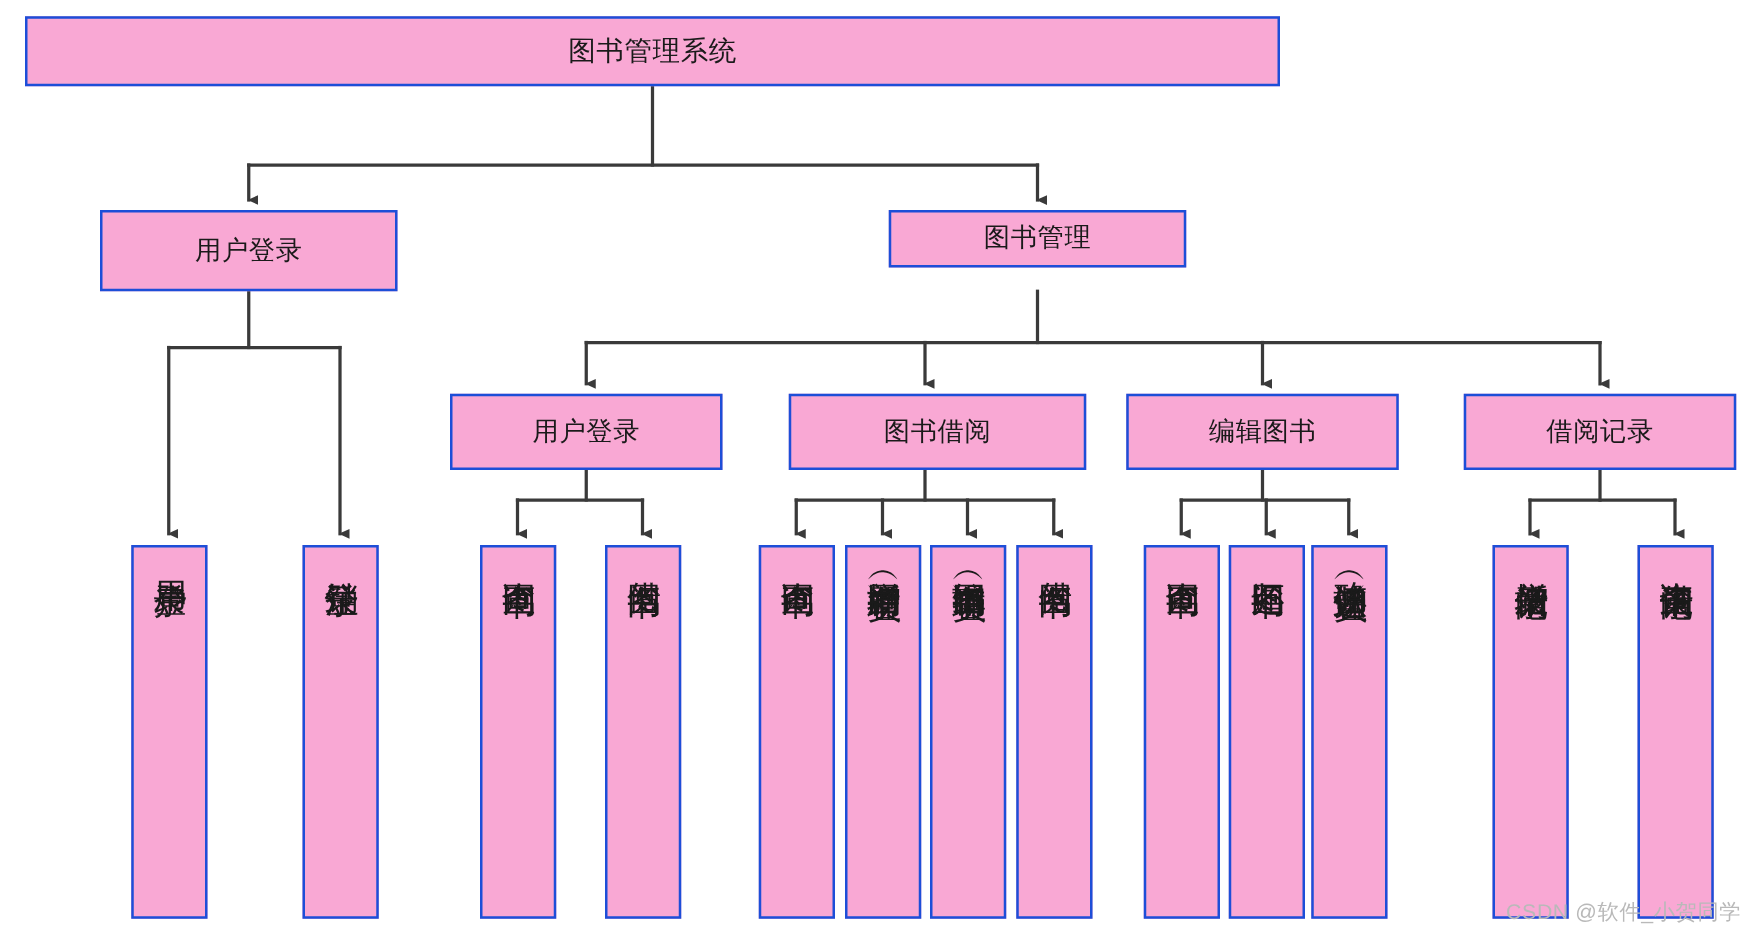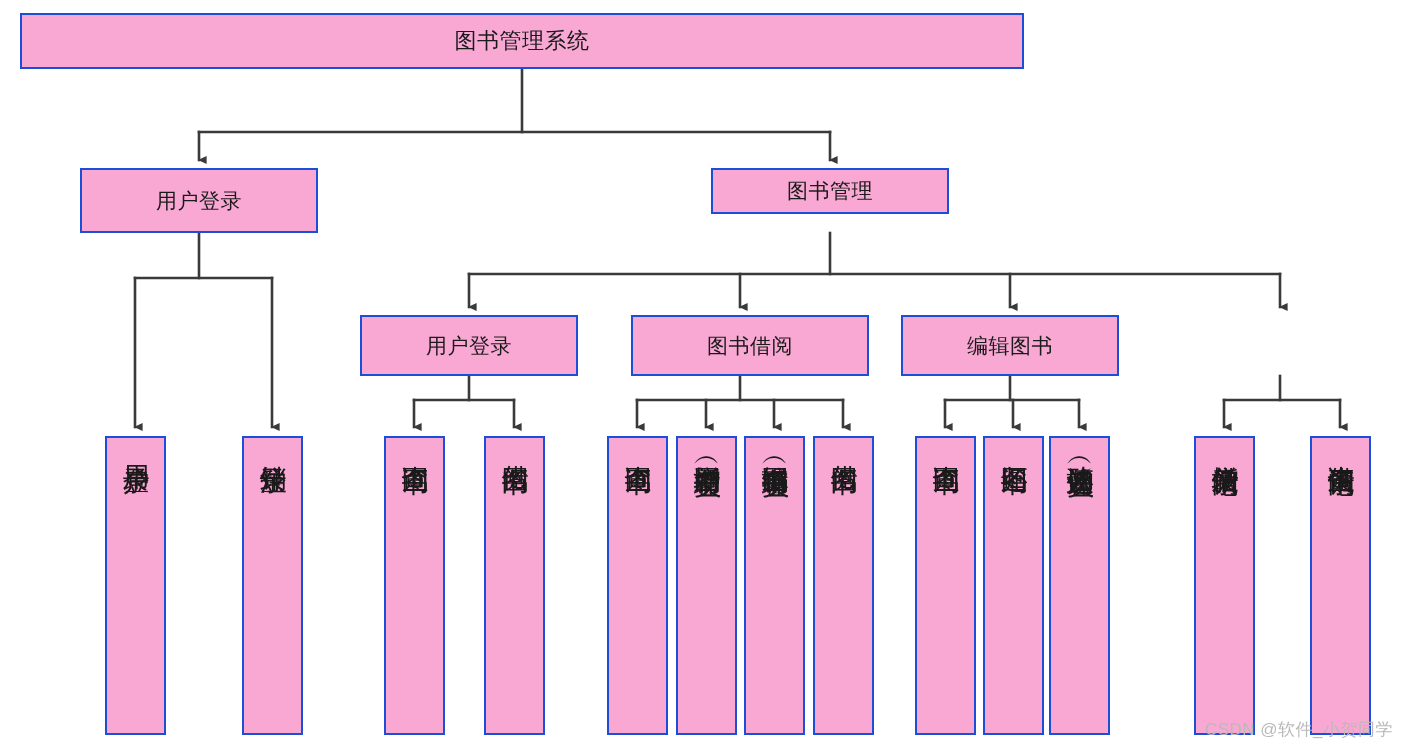--- a/index.html
+++ b/index.html
@@ -149,20 +149,23 @@
   </div>
 
   <div class="node horiz" style="left:631px; top:315px; width:238px; height:61px;">
     <span class="node-label">图书借阅</span>
   </div>
 
   <div class="node horiz" style="left:901px; top:315px; width:218px; height:61px;">
     <span class="node-label">编辑图书</span>
   </div>
 
+  <div class="node horiz" style="left:1171px; top:315px; width:218px; height:61px;">
+    <span class="node-label">借阅记录</span>
+  </div>
 
   <div class="node vert" style="left:105px; top:436px; width:61px; height:299px;">
     <span class="node-label">用户登录</span>
   </div>
 
   <div class="node vert" style="left:242px; top:436px; width:61px; height:299px;">
     <span class="node-label">注销登录</span>
   </div>
 
   <div class="node vert" style="left:384px; top:436px; width:61px; height:299px;">

